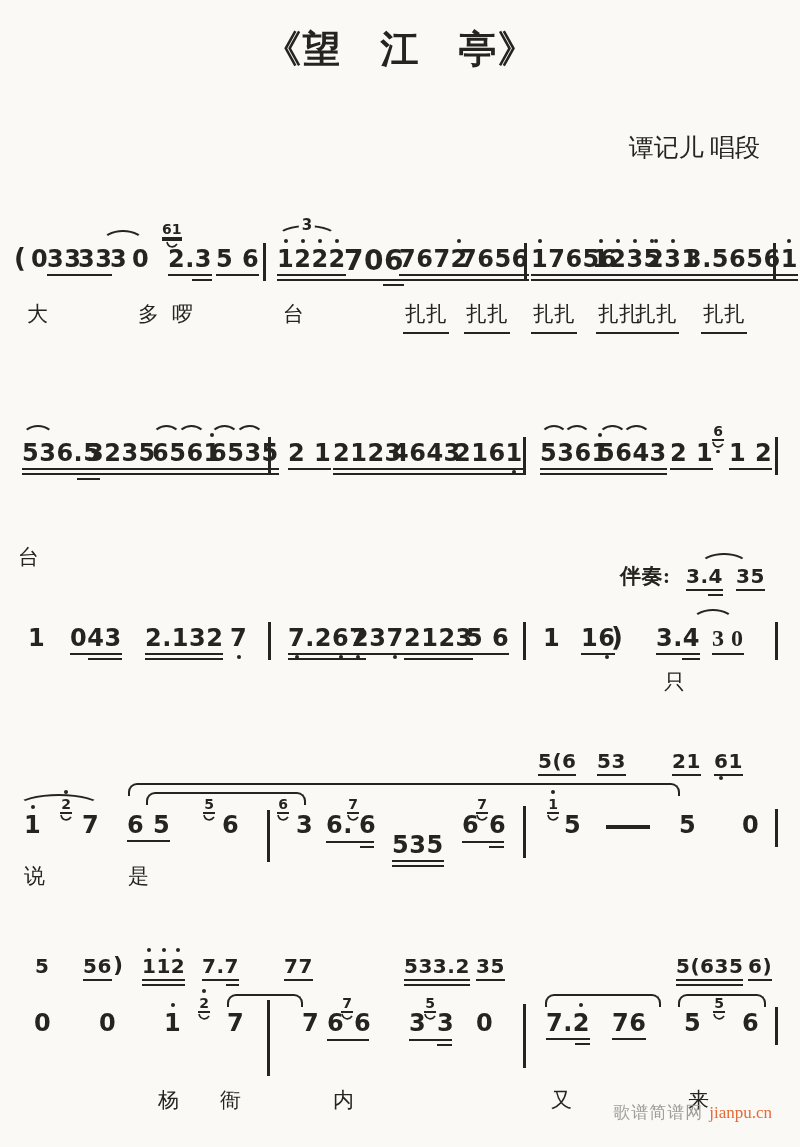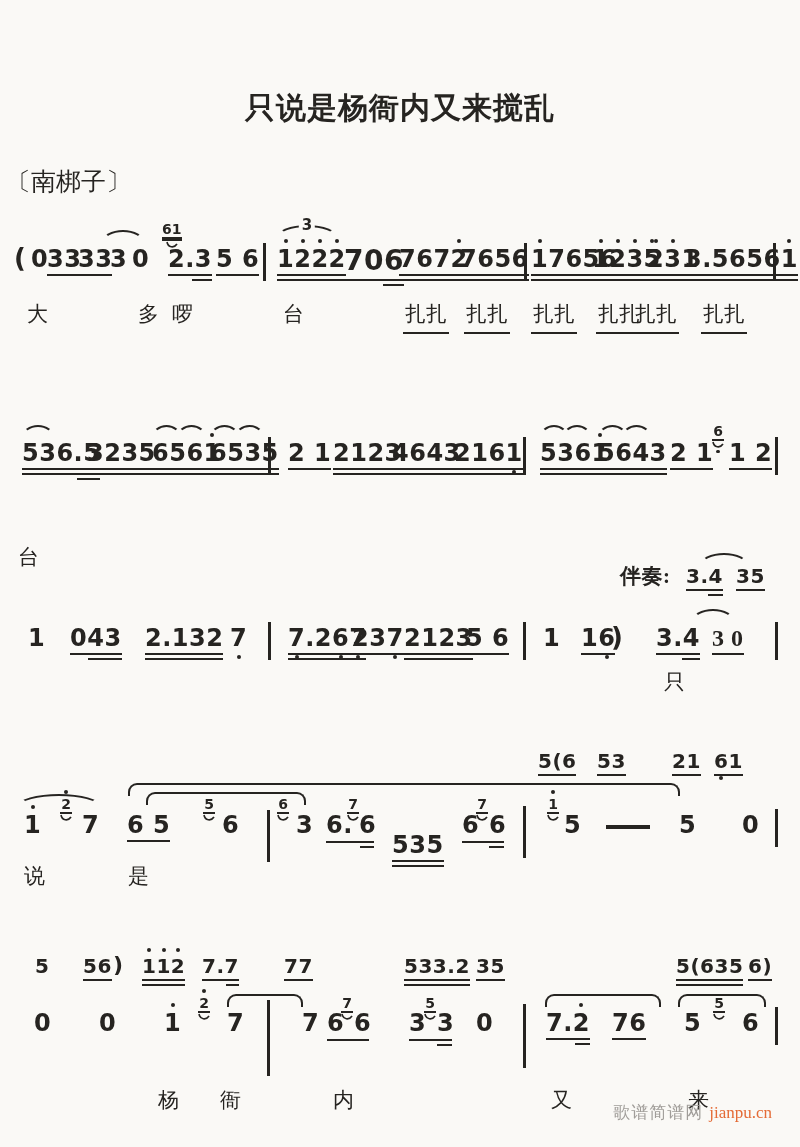--- a/index.html
+++ b/index.html
@@ -35,24 +35,24 @@
   .lyric{position:absolute;font-family:"Liberation Serif",serif;font-size:21px;color:#262421;
          white-space:pre;}
   .lu{border-bottom:2.2px solid #262421;padding:0 2px 4px;}
   .wm{position:absolute;right:28px;top:1101px;font-size:17px;color:#a09d99;letter-spacing:1px;text-align:center;}
   .wm .wm-url{color:#e46b36;margin-left:6px;letter-spacing:0;}
 </style>
 </head>
 <body>
 
 <div id="sheet">
-  <div class="subtitle">只说是杨衙内又来搅乱</div>
+  <div class="title">《望　江　亭》</div>
   <div class="credits">
+    <div>谭记儿 唱段</div>
   </div>
-  <div class="tag">〔南梆子〕</div>
   <div id="score">
       <div class="tok txt" style="font-size: 26px; font-family: &quot;DejaVu Sans&quot;, sans-serif; left: 14px; top: 244px;">(</div>
       <div class="tok" style="font-size: 24px; left: 31px; top: 246px;"><span class="ch">0</span></div>
       <div class="tok" style="font-size: 24px; left: 47px; top: 246px;"><span class="ch">3</span><span class="ch">3</span><div class="ln" style="bottom: -4px; left: 0px; right: 0px;"></div></div>
       <div class="tok" style="font-size: 24px; left: 78px; top: 246px;"><span class="ch">3</span><span class="ch">3</span><div class="ln" style="bottom: -4px; left: 0px; right: 0px;"></div></div>
       <div class="arc" style="width: 38px; left: 102px; top: 230px;"></div>
       <div class="tok" style="font-size: 24px; left: 110px; top: 246px;"><span class="ch">3</span></div>
       <div class="tok" style="font-size: 24px; left: 132px; top: 246px;"><span class="ch">0</span></div>
       <div class="g" style="font-size: 14px; left: 162px; top: 222px;">
         <span class="grow"><span class="ch">6</span><span class="ch">1</span></span>

